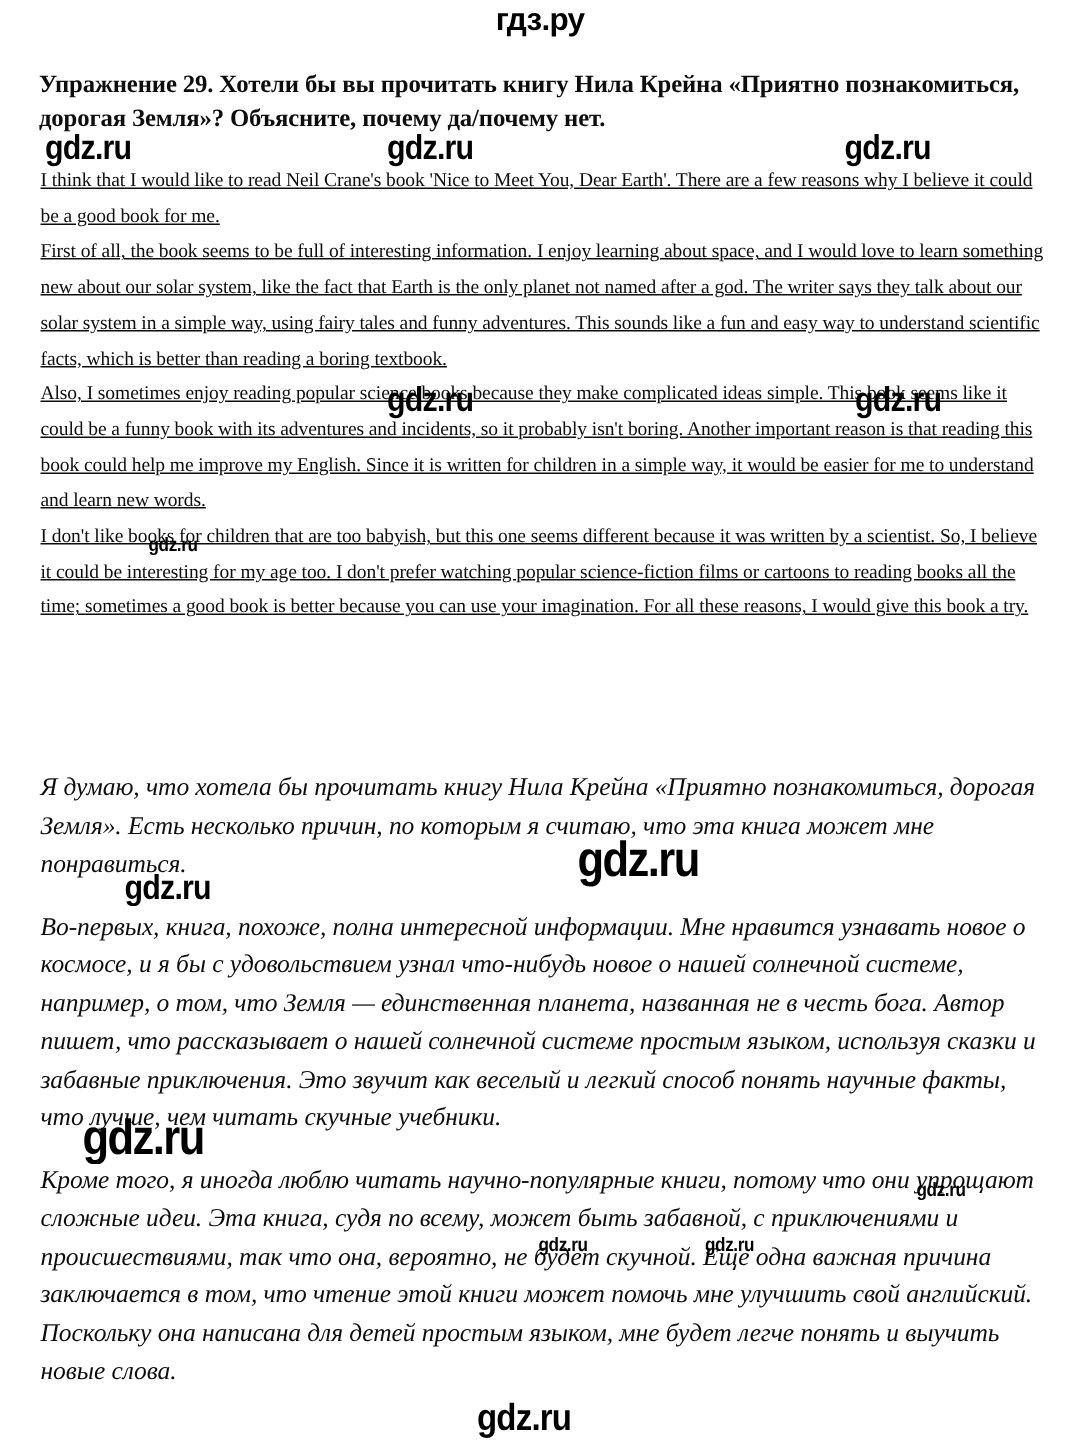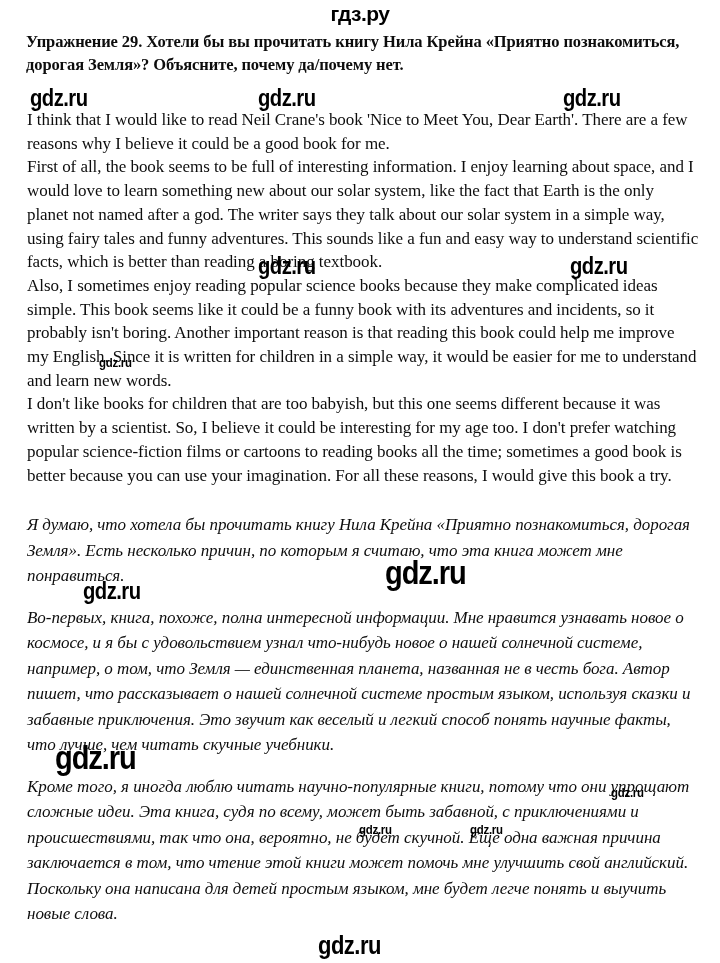--- a/index.html
+++ b/index.html
@@ -37,36 +37,37 @@
     position: absolute;
     top: 0;
     left: 0;
     width: 720px;
     height: 963px;
   }
 
   .exercise-heading {
     position: absolute;
     left: 26px;
-    top: 30px;
+    top: 44px;
     width: 668px;
     font-weight: 700;
     font-size: 16.5px;
     line-height: 23px;
     letter-spacing: -0.1px;
   }
 
   .answer-en {
     position: absolute;
     left: 27px;
     top: 108px;
     width: 672px;
-    font-size: 17px;
+    font-size: 13px;
     line-height: 23.7px;
     letter-spacing: -0.05px;
+    text-decoration: underline;
   }
   .answer-en p { margin: 0; }
 
   .answer-ru {
     position: absolute;
     left: 27px;
     top: 512px;
     width: 668px;
     font-style: italic;
     font-size: 17px;

